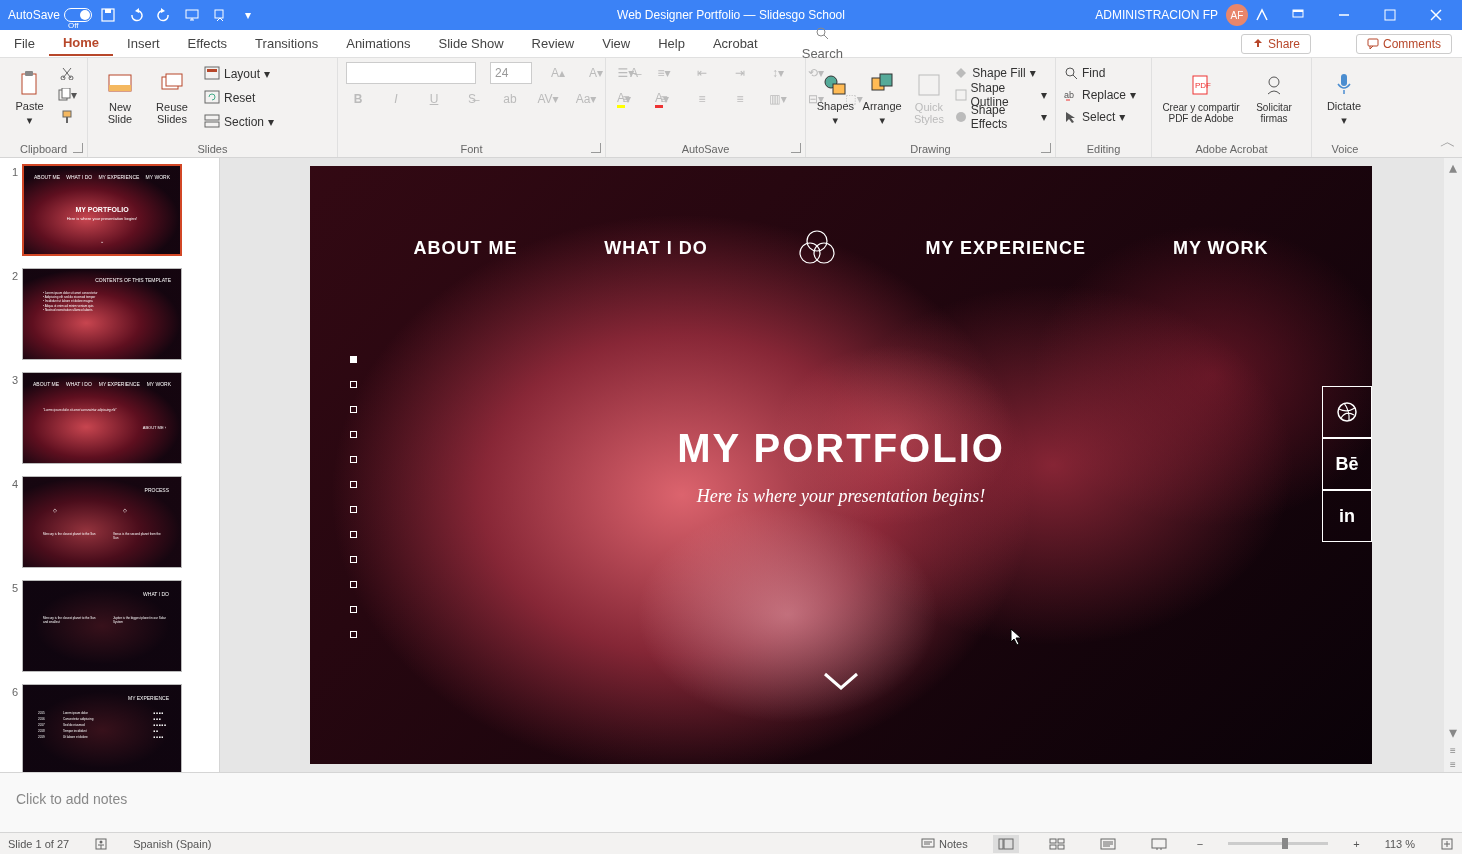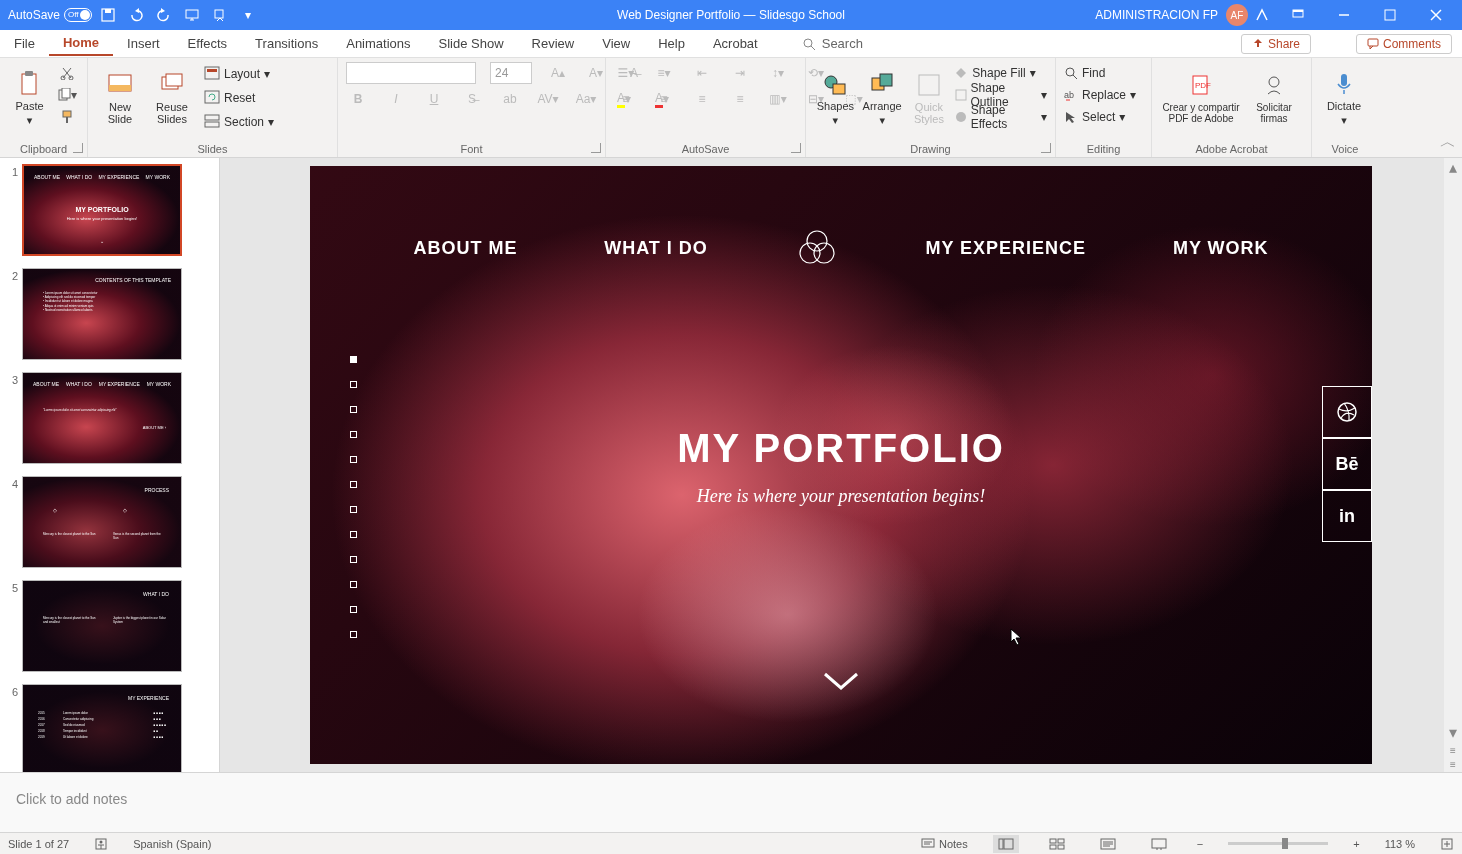--- a/index.html
+++ b/index.html
@@ -15,21 +15,21 @@
 .titlebar-center { position: absolute; left: 50%; transform: translateX(-50%); }
 .titlebar-right { margin-left: auto; display: flex; align-items: center; gap: 2px; padding-right: 4px; }
 .user-badge { width: 22px; height: 22px; border-radius: 50%; background: #e8866b; display: flex; align-items: center; justify-content: center; font-size: 10px; color: #fff; }
 .win-btn { width: 44px; height: 30px; display: flex; align-items: center; justify-content: center; cursor: pointer; }
 
 
 .menubar { height: 28px; background: #fff; display: flex; align-items: center; border-bottom: 1px solid #e0e0e0; position: relative; }
 .menubar .tab { padding: 4px 14px; font-size: 13px; color: #444; cursor: pointer; }
 .menubar .tab.active { color: #b7472a; border-bottom: 2px solid #b7472a; font-weight: 600; }
 .menubar .tab.file { color: #444; }
-.menubar .search-wrap { margin-left: 30px; display: flex; align-items: center; gap: 6px; color: #666; font-size: 13px; }
+.menubar .search-wrap { margin-left: 30px; display: flex; align-items: center; gap: 6px; color: #666; font-size: 13px; flex-direction: column; }
 .menubar .right-actions { position: absolute; right: 10px; display: flex; gap: 6px; }
 .menubar .pill-btn { border: 1px solid #ccc; border-radius: 3px; padding: 2px 10px; font-size: 12px; color: #b7472a; display: flex; align-items: center; gap: 4px; cursor: pointer; margin-left: 39px; }
 
 
 .ribbon { height: 100px; background: #f3f2f1; display: flex; border-bottom: 1px solid #d5d5d5; position: relative; }
 .ribbon-group { border-right: 1px solid #e0e0e0; padding: 4px 8px; display: flex; flex-direction: column; position: relative; }
 .ribbon-group .label { position: absolute; bottom: 2px; left: 0; right: 0; text-align: center; font-size: 11px; color: #666; }
 .ribbon-group .dlauncher { position: absolute; bottom: 4px; right: 4px; width: 10px; height: 10px; border: 1px solid #999; border-top: none; border-left: none; cursor: pointer; }
 .rg-body { flex: 1; display: flex; align-items: flex-start; gap: 4px; }
 .big-btn { display: flex; flex-direction: column; align-items: center; justify-content: center; width: 48px; height: 72px; font-size: 11px; color: #333; cursor: pointer; gap: 2px; text-align: center; line-height: 1.1; }
@@ -98,21 +98,21 @@
 svg { display: block; }
 </style>
 </head>
 <body>
 
 <div class="titlebar">
   <div class="titlebar-left">
     <div class="autosave-toggle">
       <span>AutoSave</span>
       <div class="toggle-pill">
-          <span style="font-size:8px;position:absolute;left:3px;top:1px;">Off</span>
+          <span style="font-size:8px;position:absolute;left:3px;top:12px;">Off</span>
         </div>
     </div>
     <div class="qat-btn">
         <svg width="14" height="14">
           <rect x="1" y="1" width="12" height="12" fill="none" stroke="#fff" stroke-width="1.2"></rect>
           <rect x="4" y="1" width="6" height="4" fill="#fff"></rect>
         </svg>
       </div>
     <div class="qat-btn">
         <svg width="14" height="14">

